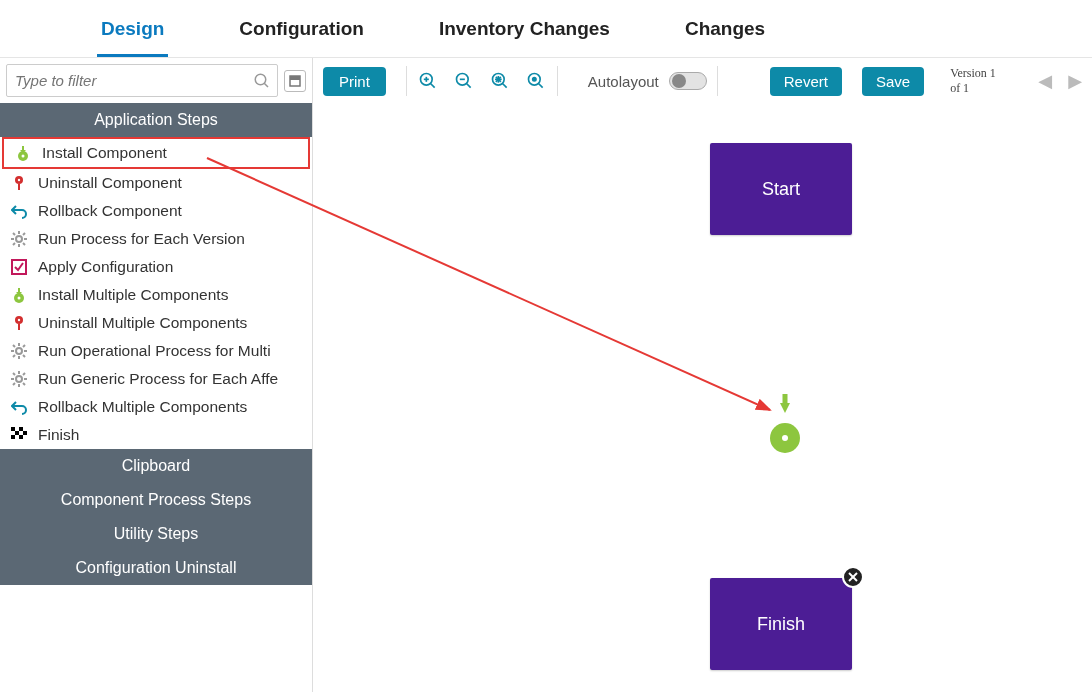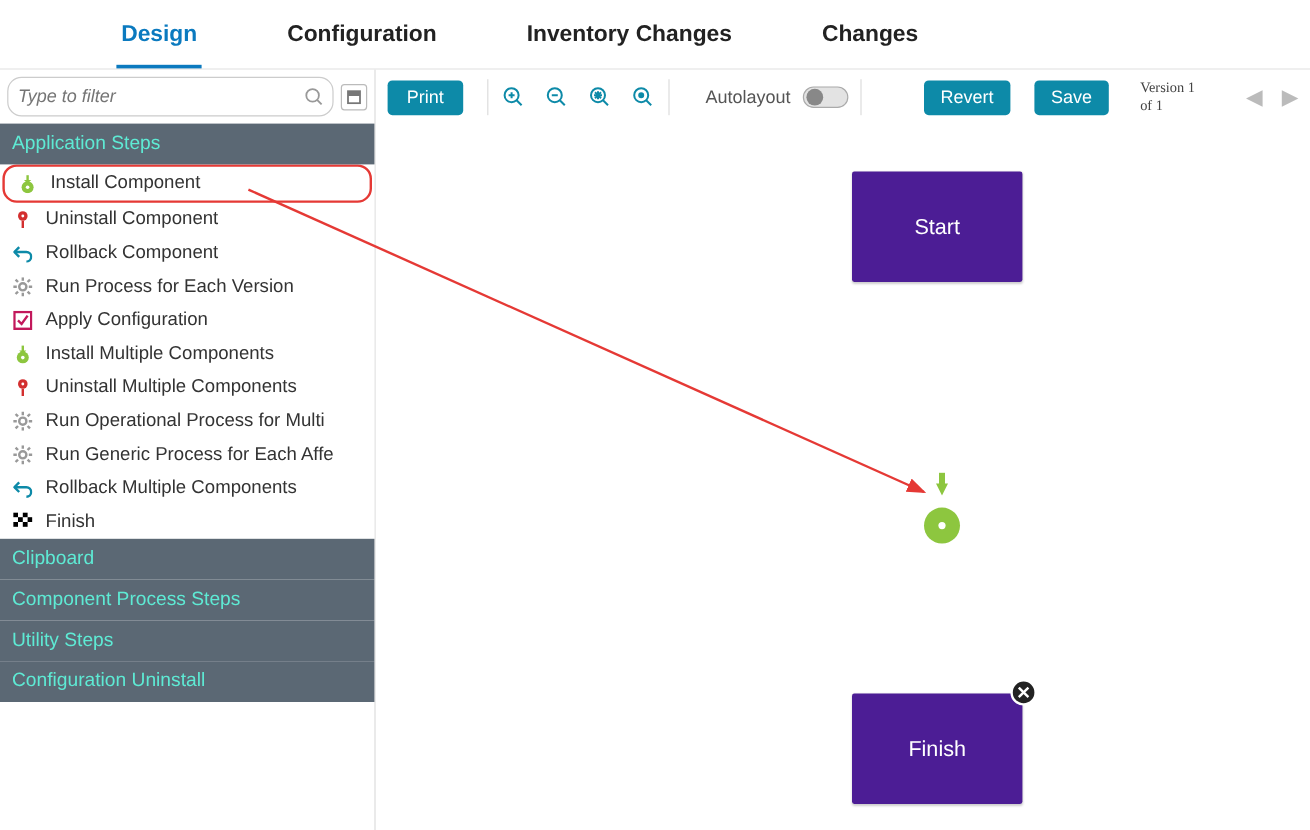--- a/index.html
+++ b/index.html
@@ -10,33 +10,33 @@
   .tabs { display: flex; gap: 50px; padding: 10px 0 0 80px; border-bottom: 1px solid #e5e5e5; }
   .tab { padding: 8px 4px 14px; font-size: 19px; font-weight: 700; color: #222; cursor: pointer; margin-left: 17px; }
   .tab.active { color: #0b7abf; border-bottom: 3px solid #0b7abf; }
 
   
   .body { display: flex; height: calc(100% - 50px); }
 
   
   .sidebar { width: 313px; border-right: 1px solid #ddd; display: flex; flex-direction: column; position: relative; }
   .filter-row { display: flex; align-items: center; padding: 6px 6px; gap: 6px; }
-  .filter-wrap { flex: 1; position: relative; border: 1px solid #ccc; border-radius: 12px; display: flex; align-items: center; }
+  .filter-wrap { flex: 1; position: relative; border: 1px solid #ccc; border-radius: 2px; display: flex; align-items: center; }
   .filter-wrap input { flex: 1; border: none; padding: 7px 8px; font-size: 15px; font-style: italic; color: #777; background: transparent; outline: none; }
   .search-icon { width: 22px; height: 22px; display:flex; align-items:center; justify-content:center; color:#888; margin-right:4px; }
   .collapse-btn { width: 22px; height: 22px; border: 1px solid #bbb; border-radius: 3px; display:flex; align-items:center; justify-content:center; color:#666; font-size:14px; }
 
-  .section-header { background: #5b6874; color: #5eead4; padding: 8px 10px; font-size: 16px; cursor:pointer; }
+  .section-header { background: #5b6874; color: #ffffff; padding: 8px 10px; font-size: 16px; cursor:pointer;text-align:center; }
   .section-header.first { position: relative; }
   .section-header.first::after { content:''; position:absolute; right:-2px; top:0; width:0; height:0; border-left:8px solid transparent; border-right:8px solid transparent; border-top:10px solid #444; transform: translate(0,-0px); display:none; }
   .scroll-tri { position:absolute; right:4px; top:56px; width:0; height:0; border-left:6px solid transparent; border-right:6px solid transparent; border-bottom:8px solid #5b6874; }
 
   .step-list { background:#fff; }
   .step-item { display:flex; align-items:center; gap:10px; padding:5px 8px 5px 10px; font-size:15.5px; color:#333; cursor: grab; white-space:nowrap; overflow:hidden; }
-  .step-item.highlight { border:2px solid #e53935; border-radius:12px; background:#fff; margin:0 2px; }
+  .step-item.highlight { border:2px solid #e53935; border-radius:0; background:#fff; margin:0 2px; }
   .step-icon { width:18px; height:18px; display:flex; align-items:center; justify-content:center; flex-shrink:0; }
 
   
   .canvas { flex:1; position:relative; overflow:hidden; }
   .toolbar { display:flex; align-items:center; gap:20px; padding:8px 10px; }
   .btn { background:#0d8aa8; color:#fff; border:none; border-radius:4px; padding:6px 16px; font-size:15px; cursor:pointer; }
   .btn.small { padding:6px 14px; }
   .icon-btn { width:22px; height:22px; display:flex; align-items:center; justify-content:center; color:#0d8aa8; cursor:pointer; }
   .icon-group { display:flex; gap:14px; align-items:center; padding:0 10px; border-left:1px solid #ddd; border-right:1px solid #ddd; height:30px; }
   .autolayout { display:flex; align-items:center; gap:10px; padding:0 10px; border-right:1px solid #ddd; height:30px; color:#555; }

